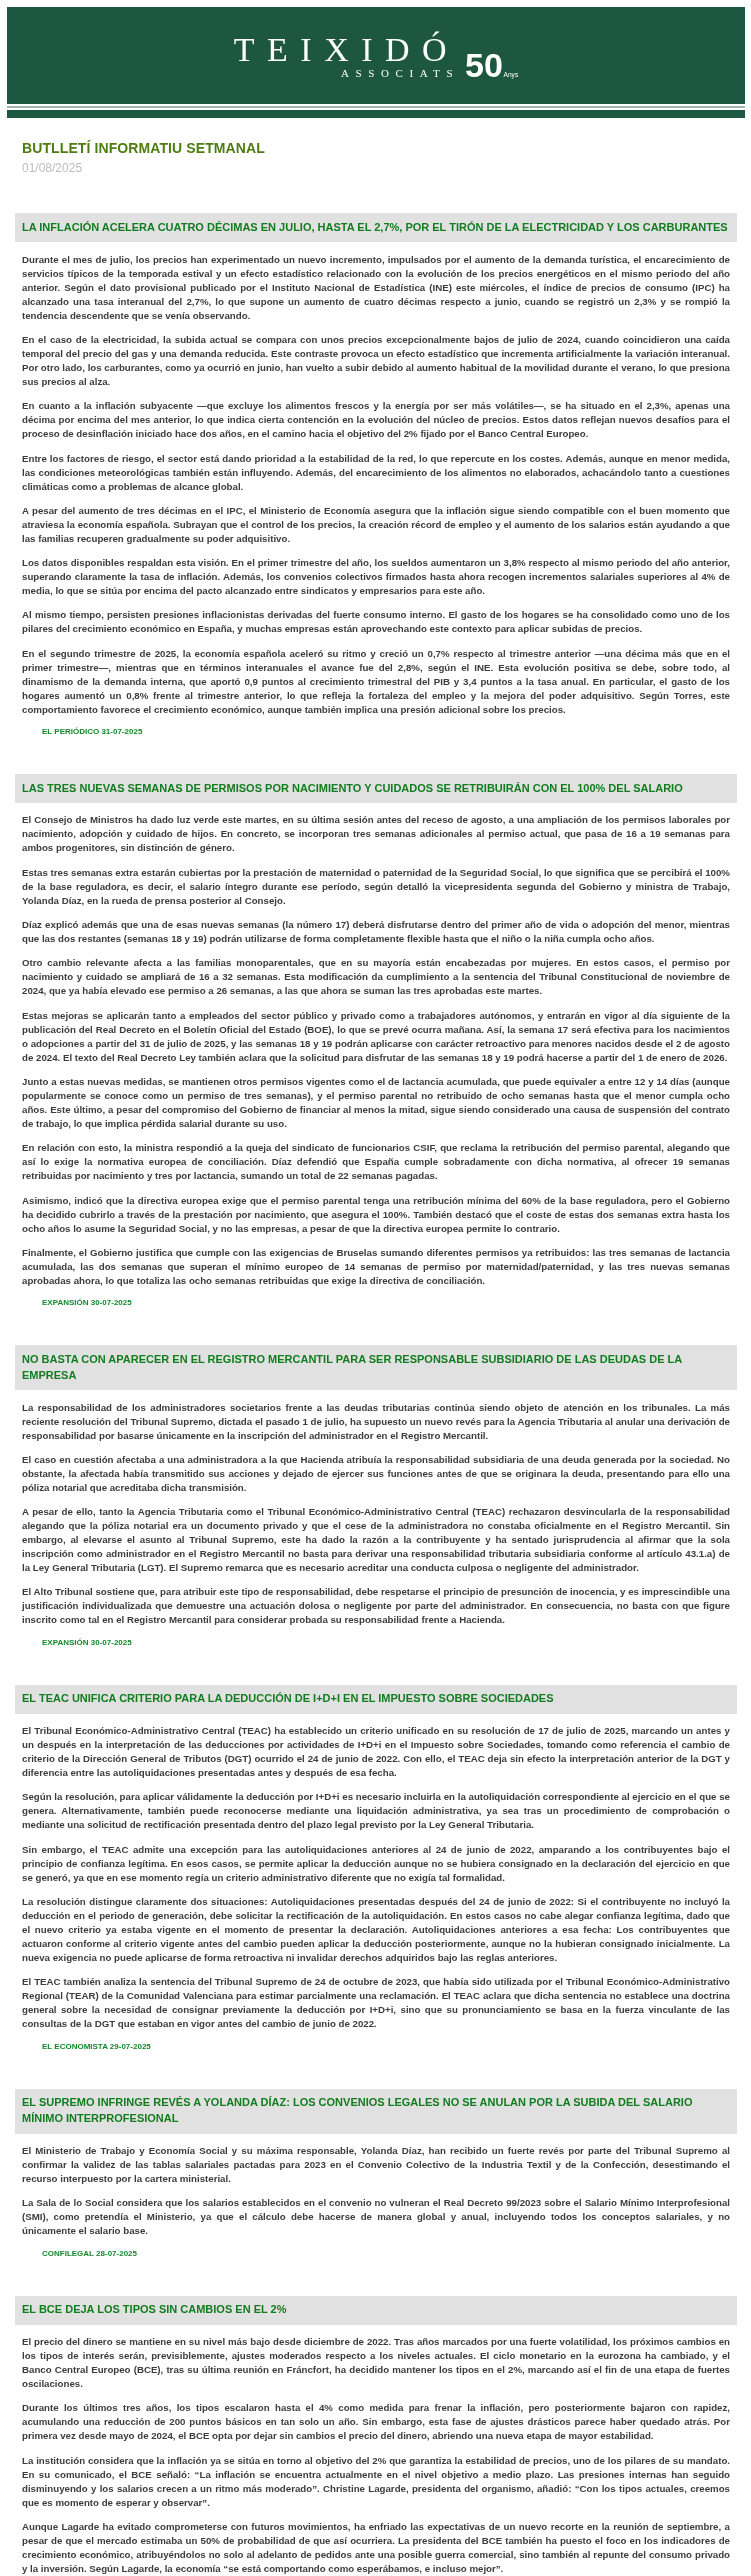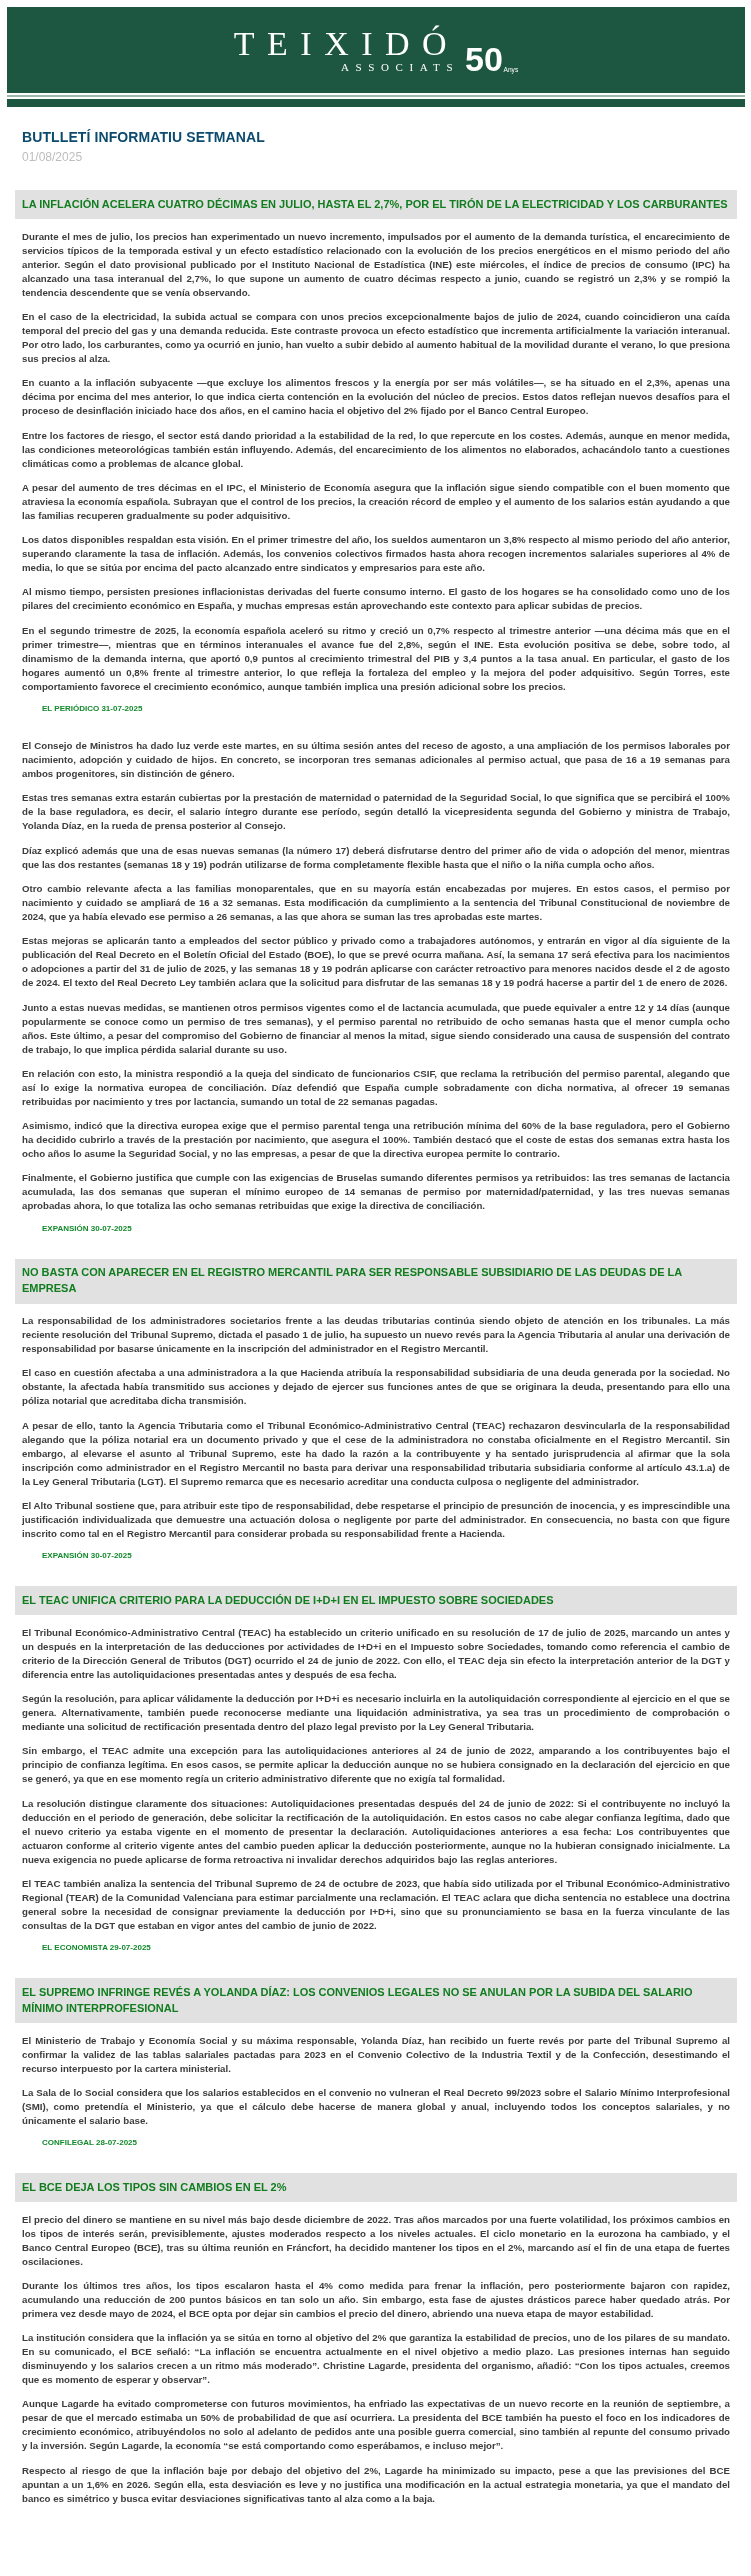--- a/index.html
+++ b/index.html
@@ -6,21 +6,21 @@
   body {
     width:752px;
     font-family:"Liberation Sans", sans-serif;
     color:#3d3d3d;
     -webkit-font-smoothing:antialiased;
   }
   
   .banner-outer { padding:7.3px 7.3px 0 7.3px; }
   .banner {
     background:#1d5742;
-    height:86px;
+    height:97px;
     display:flex;
     align-items:center;
     justify-content:center;
   }
   .logo { display:flex; align-items:flex-end; color:#ffffff; }
   .logo-name {
     font-family:"Liberation Serif", serif;
     font-size:34px;
     letter-spacing:12.5px;
     line-height:1;
@@ -41,26 +41,26 @@
   .stripe-b { height:1.5px; background:#9fb7ad; }
   .stripe-c { height:2.2px; background:#ffffff; }
   .banner-bottom { background:#1d5742; height:8px; }
 
   
   .content { padding:0 22px; }
   .page-title {
     margin-top:22px;
     font-size:14px;
     font-weight:bold;
-    color:#0c4a6e;
+    color:#4d7c0f;
     letter-spacing:0.1px;
   }
   .page-date { margin-top:5.1px; font-size:12px; color:#bdbdbd; }
 
-  .section { margin-top:26px; }
+  .section { margin-top:38px; }
   .section-heading {
     background:#e1e1e1;
     margin:0 -7.3px;
     padding:6.6px 8.8px 6.6px 7.3px;
     color:#117d1f;
     font-weight:bold;
     font-size:11px;
     line-height:1.45;
   }
   .para {
@@ -115,20 +115,21 @@
           <p class="para">Entre los factores de riesgo, el sector está dando prioridad a la estabilidad de la red, lo que repercute en los costes. Además, aunque en menor medida, las condiciones meteorológicas también están influyendo. Además, del encarecimiento de los alimentos no elaborados, achacándolo tanto a cuestiones climáticas como a problemas de alcance global.</p>
           <p class="para">A pesar del aumento de tres décimas en el IPC, el Ministerio de Economía asegura que la inflación sigue siendo compatible con el buen momento que atraviesa la economía española. Subrayan que el control de los precios, la creación récord de empleo y el aumento de los salarios están ayudando a que las familias recuperen gradualmente su poder adquisitivo.</p>
           <p class="para">Los datos disponibles respaldan esta visión. En el primer trimestre del año, los sueldos aumentaron un 3,8% respecto al mismo periodo del año anterior, superando claramente la tasa de inflación. Además, los convenios colectivos firmados hasta ahora recogen incrementos salariales superiores al 4% de media, lo que se sitúa por encima del pacto alcanzado entre sindicatos y empresarios para este año.</p>
           <p class="para">Al mismo tiempo, persisten presiones inflacionistas derivadas del fuerte consumo interno. El gasto de los hogares se ha consolidado como uno de los pilares del crecimiento económico en España, y muchas empresas están aprovechando este contexto para aplicar subidas de precios.</p>
           <p class="para">En el segundo trimestre de 2025, la economía española aceleró su ritmo y creció un 0,7% respecto al trimestre anterior —una décima más que en el primer trimestre—, mientras que en términos interanuales el avance fue del 2,8%, según el INE. Esta evolución positiva se debe, sobre todo, al dinamismo de la demanda interna, que aportó 0,9 puntos al crecimiento trimestral del PIB y 3,4 puntos a la tasa anual. En particular, el gasto de los hogares aumentó un 0,8% frente al trimestre anterior, lo que refleja la fortaleza del empleo y la mejora del poder adquisitivo. Según Torres, este comportamiento favorece el crecimiento económico, aunque también implica una presión adicional sobre los precios.</p>
         </div>
     <div class="source">EL PERIÓDICO 31-07-2025</div>
   </section>
 
   <section class="section">
+    <div class="section-heading">LAS TRES NUEVAS SEMANAS DE PERMISOS POR NACIMIENTO Y CUIDADOS SE RETRIBUIRÁN CON EL 100% DEL SALARIO</div>
     <div>
           <p class="para">El Consejo de Ministros ha dado luz verde este martes, en su última sesión antes del receso de agosto, a una ampliación de los permisos laborales por nacimiento, adopción y cuidado de hijos. En concreto, se incorporan tres semanas adicionales al permiso actual, que pasa de 16 a 19 semanas para ambos progenitores, sin distinción de género.</p>
           <p class="para">Estas tres semanas extra estarán cubiertas por la prestación de maternidad o paternidad de la Seguridad Social, lo que significa que se percibirá el 100% de la base reguladora, es decir, el salario íntegro durante ese período, según detalló la vicepresidenta segunda del Gobierno y ministra de Trabajo, Yolanda Díaz, en la rueda de prensa posterior al Consejo.</p>
           <p class="para">Díaz explicó además que una de esas nuevas semanas (la número 17) deberá disfrutarse dentro del primer año de vida o adopción del menor, mientras que las dos restantes (semanas 18 y 19) podrán utilizarse de forma completamente flexible hasta que el niño o la niña cumpla ocho años.</p>
           <p class="para">Otro cambio relevante afecta a las familias monoparentales, que en su mayoría están encabezadas por mujeres. En estos casos, el permiso por nacimiento y cuidado se ampliará de 16 a 32 semanas. Esta modificación da cumplimiento a la sentencia del Tribunal Constitucional de noviembre de 2024, que ya había elevado ese permiso a 26 semanas, a las que ahora se suman las tres aprobadas este martes.</p>
           <p class="para">Estas mejoras se aplicarán tanto a empleados del sector público y privado como a trabajadores autónomos, y entrarán en vigor al día siguiente de la publicación del Real Decreto en el Boletín Oficial del Estado (BOE), lo que se prevé ocurra mañana. Así, la semana 17 será efectiva para los nacimientos o adopciones a partir del 31 de julio de 2025, y las semanas 18 y 19 podrán aplicarse con carácter retroactivo para menores nacidos desde el 2 de agosto de 2024. El texto del Real Decreto Ley también aclara que la solicitud para disfrutar de las semanas 18 y 19 podrá hacerse a partir del 1 de enero de 2026.</p>
           <p class="para">Junto a estas nuevas medidas, se mantienen otros permisos vigentes como el de lactancia acumulada, que puede equivaler a entre 12 y 14 días (aunque popularmente se conoce como un permiso de tres semanas), y el permiso parental no retribuido de ocho semanas hasta que el menor cumpla ocho años. Este último, a pesar del compromiso del Gobierno de financiar al menos la mitad, sigue siendo considerado una causa de suspensión del contrato de trabajo, lo que implica pérdida salarial durante su uso.</p>
           <p class="para">En relación con esto, la ministra respondió a la queja del sindicato de funcionarios CSIF, que reclama la retribución del permiso parental, alegando que así lo exige la normativa europea de conciliación. Díaz defendió que España cumple sobradamente con dicha normativa, al ofrecer 19 semanas retribuidas por nacimiento y tres por lactancia, sumando un total de 22 semanas pagadas.</p>
           <p class="para">Asimismo, indicó que la directiva europea exige que el permiso parental tenga una retribución mínima del 60% de la base reguladora, pero el Gobierno ha decidido cubrirlo a través de la prestación por nacimiento, que asegura el 100%. También destacó que el coste de estas dos semanas extra hasta los ocho años lo asume la Seguridad Social, y no las empresas, a pesar de que la directiva europea permite lo contrario.</p>
           <p class="para">Finalmente, el Gobierno justifica que cumple con las exigencias de Bruselas sumando diferentes permisos ya retribuidos: las tres semanas de lactancia acumulada, las dos semanas que superan el mínimo europeo de 14 semanas de permiso por maternidad/paternidad, y las tres nuevas semanas aprobadas ahora, lo que totaliza las ocho semanas retribuidas que exige la directiva de conciliación.</p>

